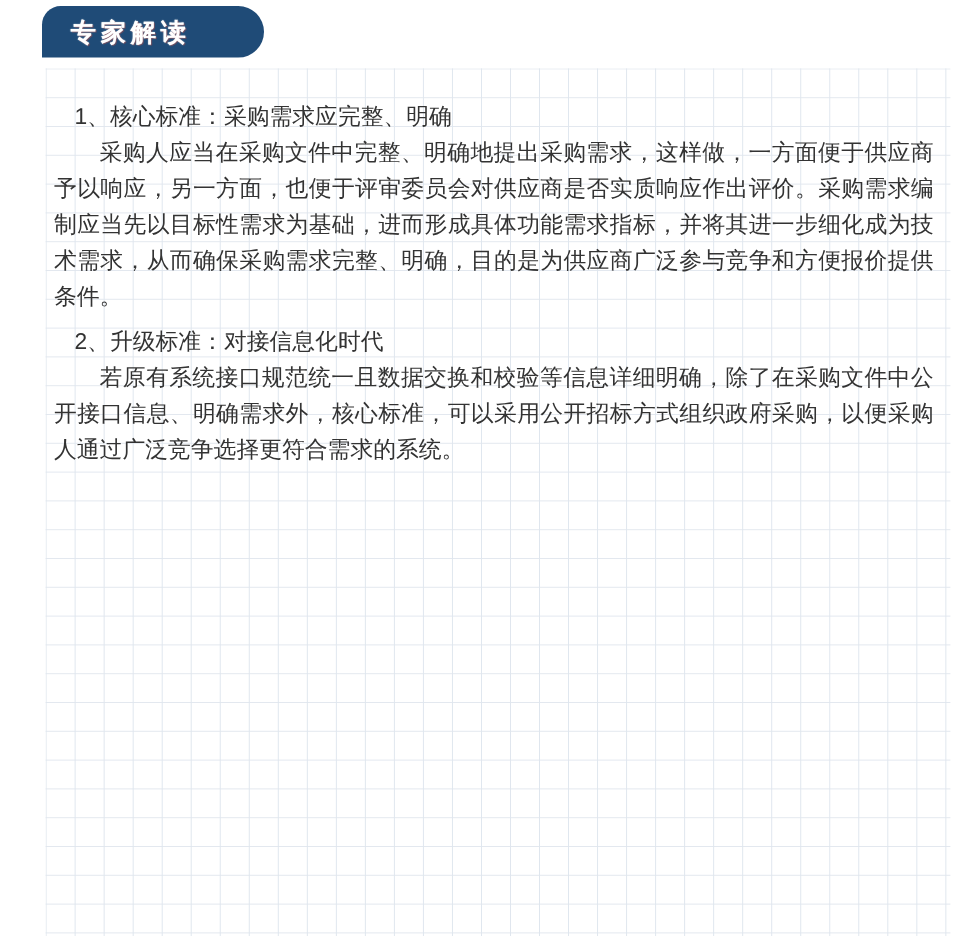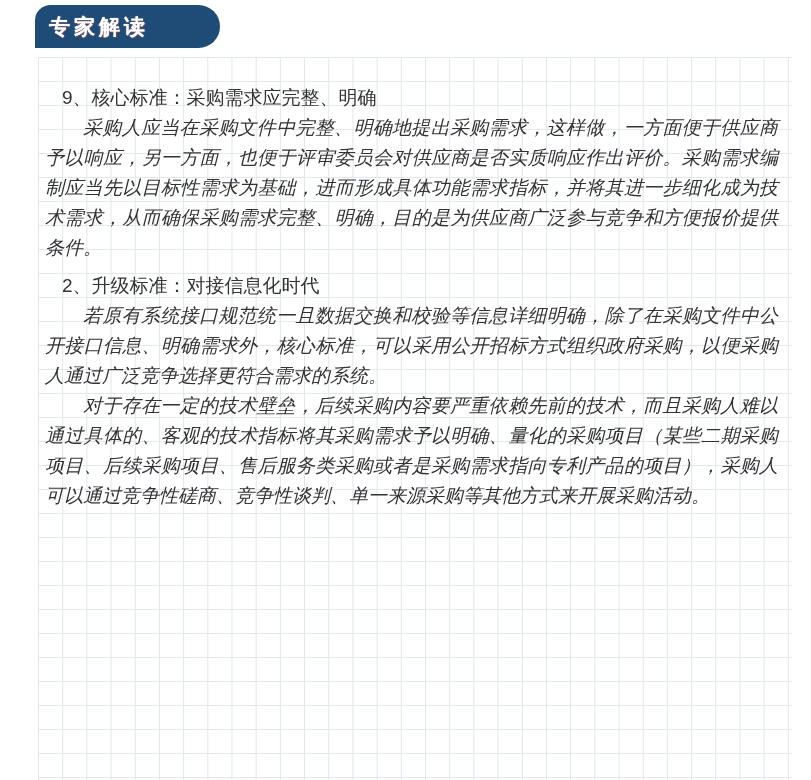--- a/index.html
+++ b/index.html
@@ -18,21 +18,21 @@
     position: absolute;
     left: 35px;
     top: 5px;
     width: 185px;
     height: 43px;
     background: #1f4b77;
     border-radius: 16px 22px 22px 0;
     display: flex;
     align-items: center;
     box-sizing: border-box;
-    padding-left: 14px;
+    padding-left: 24px;
   }
   .badge-label {
     color: #ffffff;
     font-weight: bold;
     font-size: 21px;
     letter-spacing: 4px;
     text-shadow: 1px 1px 0 rgba(199, 62, 50, 0.35), 0 0 1px #ffffff;
     white-space: nowrap;
   }
   .sheet {
@@ -62,32 +62,30 @@
     font-weight: bold;
     color: #1a1a1a;
     text-indent: 27px;
   }
   .section-heading {
     text-indent: 17px;
     margin-top: 8px !important;
   }
   .para {
     text-indent: 38px;
-    font-style: italic;
   }
 </style>
 </head>
 <body>
 
 <div class="badge" style="background: rgb(31, 75, 119);">
   <span class="badge-label">专家解读</span>
 </div>
 
 <div class="sheet">
 
-  <p class="section-heading">9、核心标准：采购需求应完整、明确</p>
+  <p class="section-heading">1、核心标准：采购需求应完整、明确</p>
   <p class="para">采购人应当在采购文件中完整、明确地提出采购需求，这样做，一方面便于供应商予以响应，另一方面，也便于评审委员会对供应商是否实质响应作出评价。采购需求编制应当先以目标性需求为基础，进而形成具体功能需求指标，并将其进一步细化成为技术需求，从而确保采购需求完整、明确，目的是为供应商广泛参与竞争和方便报价提供条件。</p>
 
   <p class="section-heading">2、升级标准：对接信息化时代</p>
 
   <p class="para">若原有系统接口规范统一且数据交换和校验等信息详细明确，除了在采购文件中公开接口信息、明确需求外，核心标准，可以采用公开招标方式组织政府采购，以便采购人通过广泛竞争选择更符合需求的系统。</p>
-  <p class="para">对于存在一定的技术壁垒，后续采购内容要严重依赖先前的技术，而且采购人难以通过具体的、客观的技术指标将其采购需求予以明确、量化的采购项目（某些二期采购项目、后续采购项目、售后服务类采购或者是采购需求指向专利产品的项目），采购人可以通过竞争性磋商、竞争性谈判、单一来源采购等其他方式来开展采购活动。</p>
 </div>
 
 </body></html>

